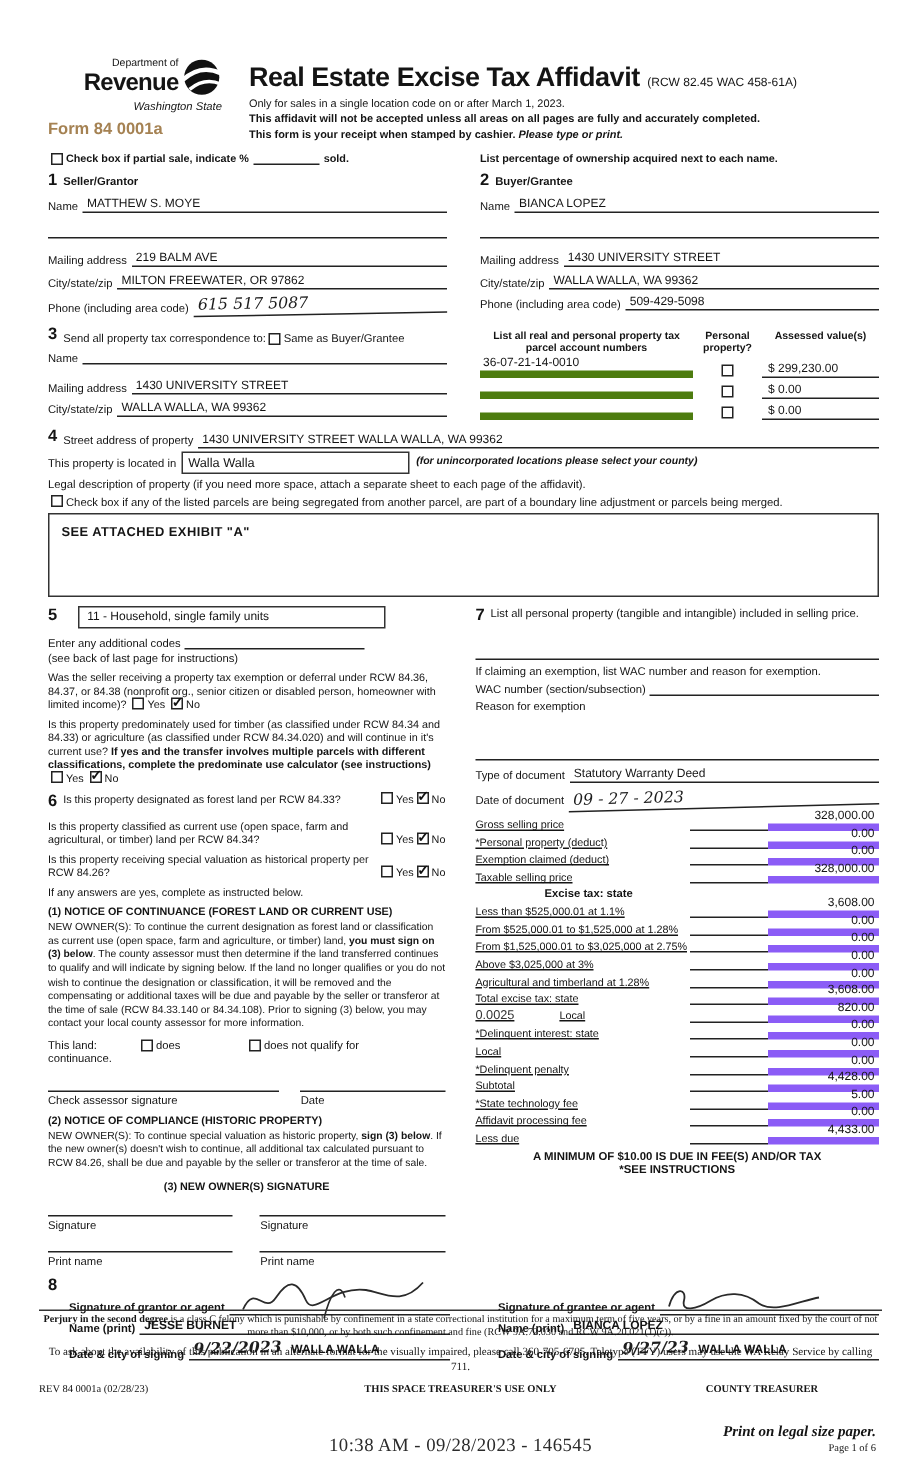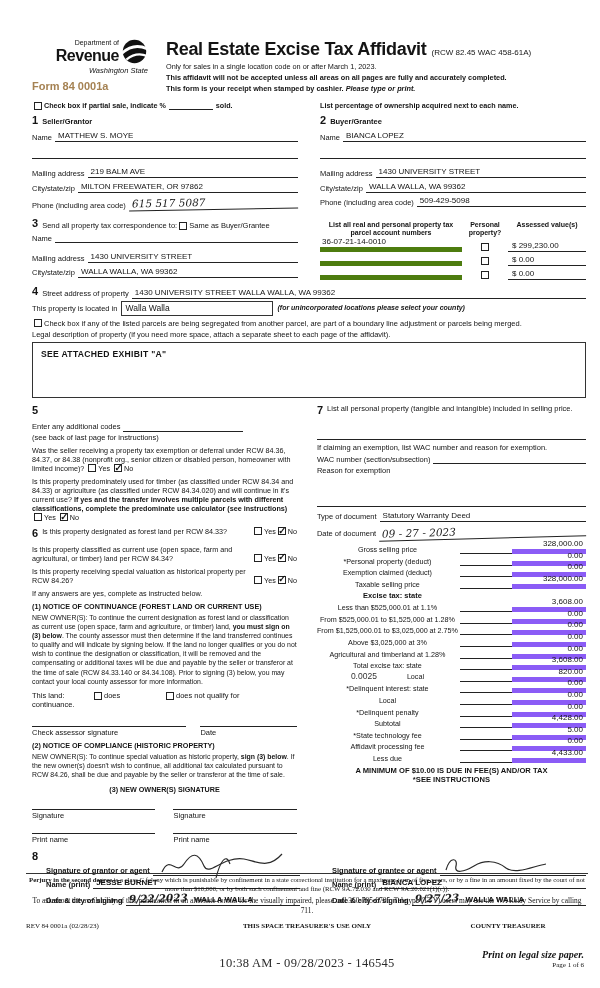--- a/index.html
+++ b/index.html
@@ -6,21 +6,21 @@
   html,body { background:#ffffff; }
   .page {
     position:relative; width:600px; height:988px; background:#fff;
     font-family:"Liberation Sans", sans-serif; color:#141414;
     padding:36px 14px 0 32px; overflow:hidden; font-size:7.5px; line-height:1.25;
   }
   .b { font-weight:bold; }
   .bi { font-weight:bold; font-style:italic; }
 
   
-  .hdr { display:flex; align-items:center; }
+  .hdr { display:flex; align-items:flex-end; }
   .logo-col { width:116px; padding-top:2px; }
   .logo-row { display:flex; align-items:center; justify-content:flex-end; }
   .logo-txt { text-align:right; margin-right:2px; }
   .dept { font-size:7px; }
   .rev { font-size:16px; font-weight:bold; letter-spacing:-0.5px; line-height:1; }
   .wast { font-size:7.5px; font-style:italic; text-align:right; margin-top:1px; }
   .formnum { font-size:11px; font-weight:bold; color:#a58253; margin-top:5px; }
   .vline { width:2px; background:#111; margin:0 8px; }
   .title-col { flex:1; padding-top:1px; }
   .title-line { display:flex; align-items:baseline; gap:5px; }
@@ -59,21 +59,21 @@
   .yn.top { align-self:flex-start; }
   .para { font-size:6.9px; line-height:1.32; margin-top:2px; }
   .nheads { font-weight:bold; font-size:7.2px; margin-top:4px; }
 
   .sigpair { display:flex; gap:14px; margin-top:14px; }
   .sigbox { border-top:1px solid #222; padding-top:1px; }
   .sigbox.w1 { flex:1.6; } .sigbox.w2 { flex:1; }
 
   
   .trow { display:flex; align-items:flex-end; height:11.6px; }
-  .tl { flex:1; text-align:center; white-space:nowrap; font-size:7.2px; padding-right:2px; }
+  .tl { flex:1; text-align:left; white-space:nowrap; font-size:7.2px; padding-right:2px;text-decoration:underline; }
   .tc { width:52px; border-bottom:1px solid #222; align-self:flex-end; height:10px; }
   .tv { width:74px; border-bottom:5px solid #8b5cf6; text-align:right; font-size:8px; padding-right:3px; }
   .trow.hdr2 { justify-content:center; padding-right:118px; font-weight:bold; }
   .rate { margin-right:30px; font-size:8.5px; color:#333; }
   .minline { text-align:center; font-weight:bold; font-size:7.6px; margin-top:3px; }
 
   .hand { font-family:"DejaVu Serif", serif; font-style:italic; font-size:10.5px; display:inline-block; transform:rotate(-1.5deg); color:#1d1d1d; }
   .scrawl { position:absolute; left:60px; top:-14px; }
 
   .s8 { margin-top:6px; }
@@ -244,34 +244,35 @@
     <div class="frow" style="margin-top:0;">
       <span class="secnum">4</span>
       <span class="lab">Street address of property</span>
       <span class="uval">1430 UNIVERSITY STREET WALLA WALLA, WA 99362</span>
     </div>
     <div style="display:flex; align-items:center; margin-top:2.5px;">
       <span>This property is located in</span>
       <span class="locbox">Walla Walla</span>
       <span class="bi" style="font-size:7px;">(for unincorporated locations please select your county)</span>
     </div>
+    <div style="margin-top:2px;">Legal description of property (if you need more space, attach a separate sheet to each page of the affidavit).</div>
     <div style="display:flex; align-items:flex-start; margin-top:3px;">
       <span class="cb"></span>
       <span style="flex:1;">Check box if any of the listed parcels are being segregated from another parcel, are part of a boundary line adjustment or parcels being merged.</span>
     </div>
-    <div style="margin-top:2px;">Legal description of property (if you need more space, attach a separate sheet to each page of the affidavit).</div>
     <div class="legalbox">SEE ATTACHED EXHIBIT "A"</div>
   </div>
 
   <div class="cols" style="margin-top:6px;">
     <div class="lcol" style="padding-right:8px;">
 
       <div>
         <div style="display:flex; align-items:center;">
           <span class="secnum" style="margin-right:14px;">5</span>
+          <span class="codebox">11 - Household, single family units</span>
         </div>
         <div class="frow" style="margin-top:5px;">
             <span class="lab">Enter any additional codes</span>
             <span class="uval" style="max-width:120px;"></span>
           </div>
         <div style="margin-top:1px;">(see back of last page for instructions)</div>
         <div class="q">
           <span>Was the seller receiving a property tax exemption or deferral under RCW 84.36, 84.37, or 84.38 (nonprofit org., senior citizen or disabled person, homeowner with limited income)?</span>
           <span class="cb"></span><span>Yes</span>
           <span class="cb checked"></span><span>No</span>

